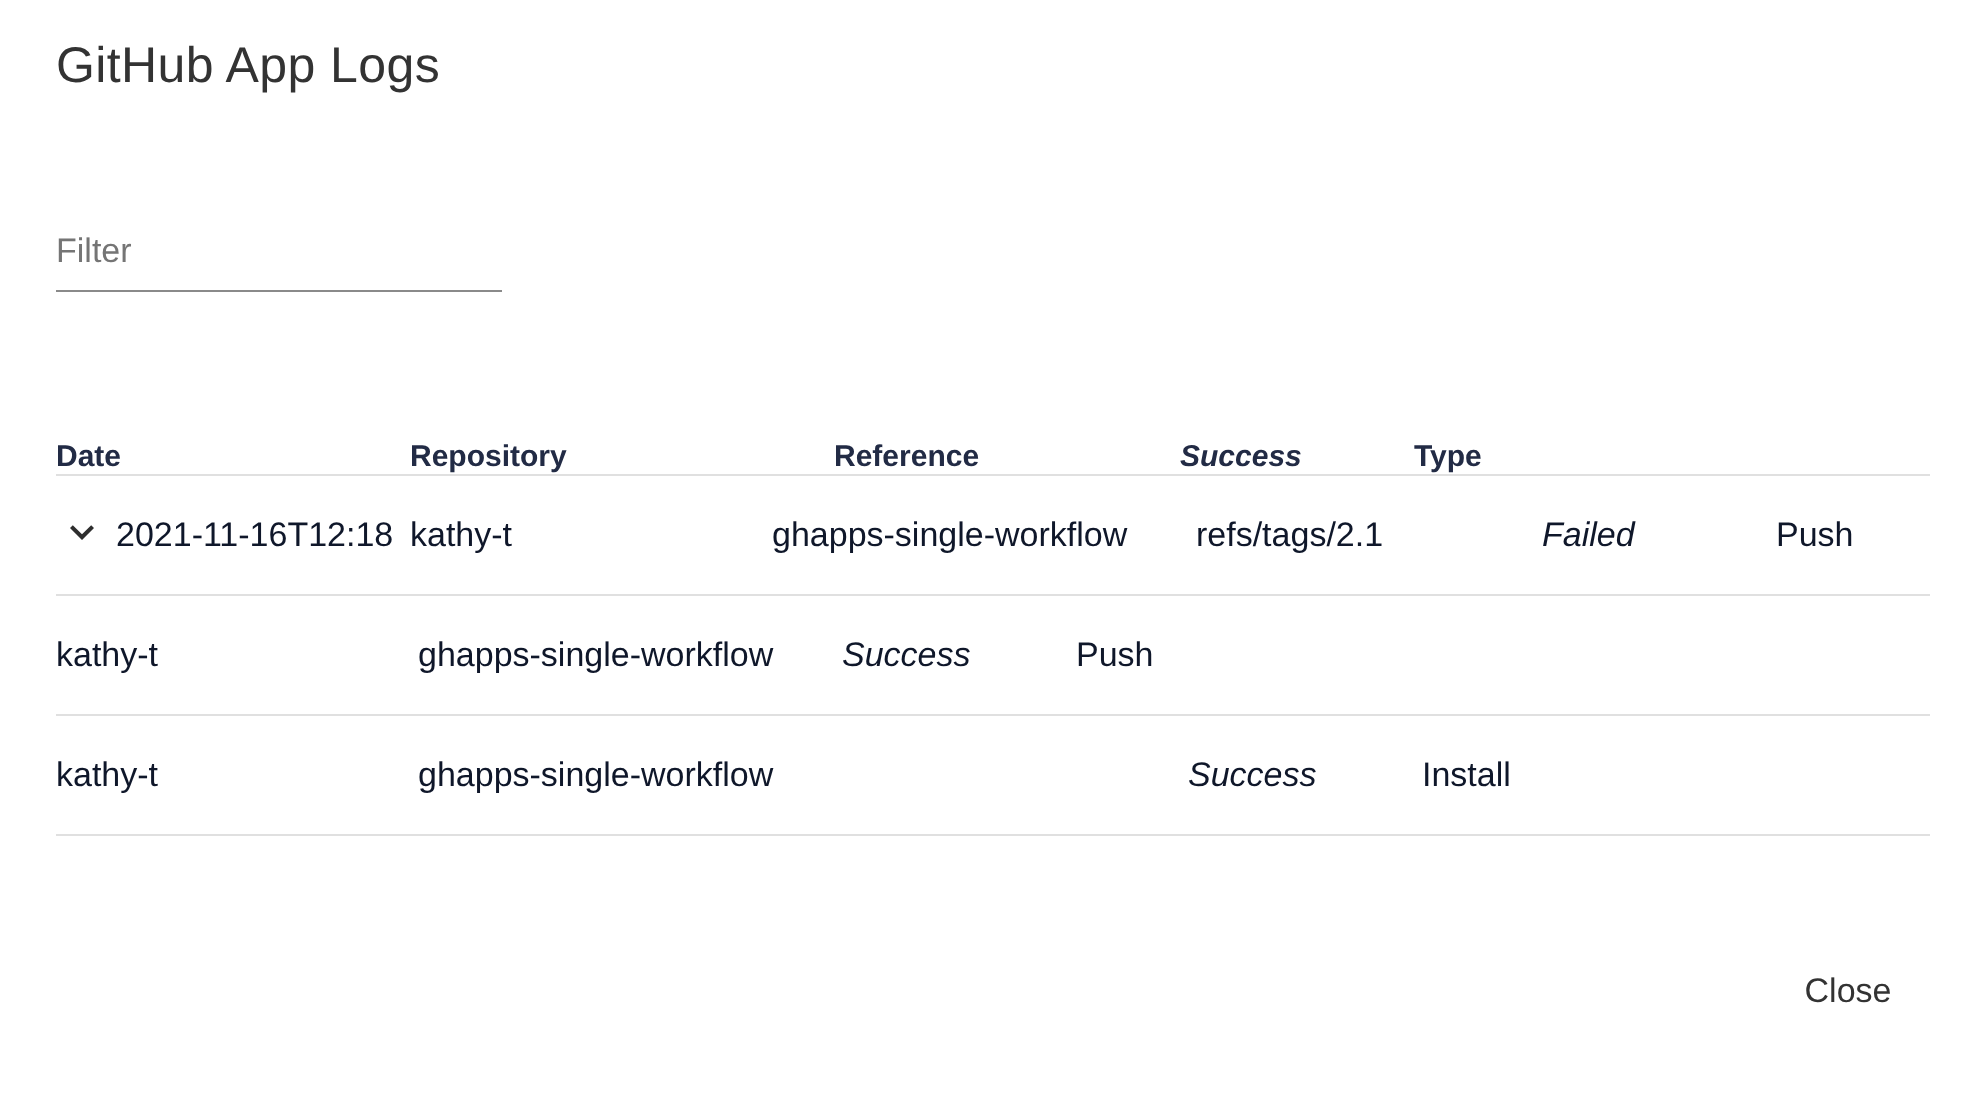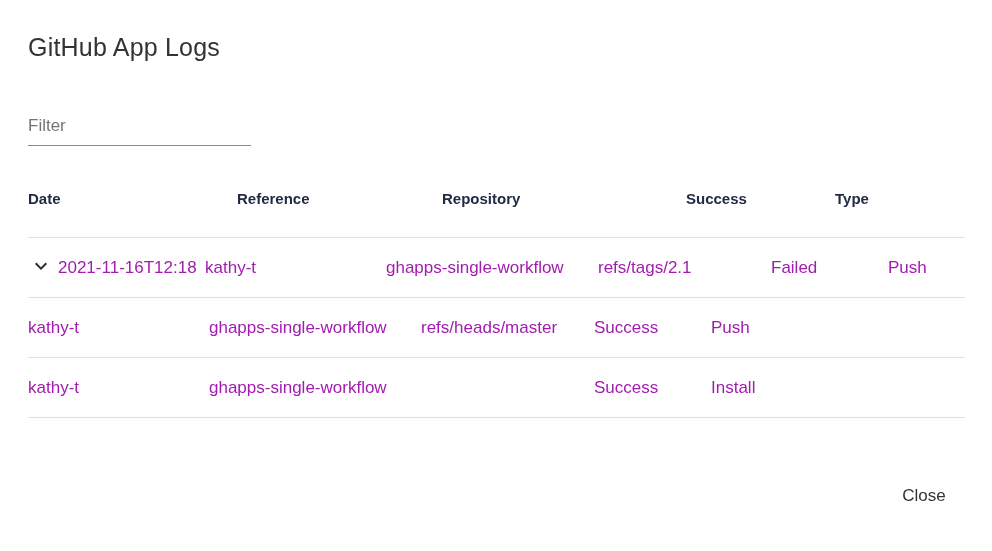--- a/index.html
+++ b/index.html
@@ -1,36 +1,36 @@
 <!DOCTYPE html>
 <html><head>
 <meta charset="utf-8">
 <style>
   * { margin:0; padding:0; box-sizing:border-box; }
   html,body { width:992px; height:551px; background:#ffffff; overflow:hidden;
               font-family:"Liberation Sans", sans-serif; position:relative; }
 
-  .page-title { position:absolute; left:28px; top:33px; font-size:25px;
+  .page-title { position:absolute; left:28px; top:19px; font-size:25px;
                 color:#333333; font-weight:400; letter-spacing:.2px; }
 
   .filter-field { position:absolute; left:28px; top:114px; width:223px; }
   .filter-field input { width:100%; border:none; border-bottom:1px solid #8a8a8a;
                         background:transparent; outline:none;
                         font-family:"Liberation Sans", sans-serif;
                         font-size:17px; color:#ec4899; padding:2px 0 9px 0; }
   .filter-field input::placeholder { color:#757575; opacity:1; }
 
   .log-table { position:absolute; left:28px; top:190px; width:937px; }
-  .thead { display:flex; align-items:flex-start; height:48px;
-           border-bottom:1px solid #e0e0e0;gap:32px; }
+  .thead { display:flex; align-items:flex-end; height:48px;
+           border-bottom:1px solid #e0e0e0; }
   .th { font-size:15px; font-weight:bold; color:#222b45; }
   .trow { display:flex; align-items:center; height:60px;
-          border-bottom:1px solid #e0e0e0; font-size:17px; color:#a21caf; }
+          border-bottom:1px solid #e0e0e0; font-size:17px; color:#0f172a; }
   .c1 { width:177px; } .c2 { width:181px; } .c3 { width:212px; }
-  .c4 { width:173px; } .c5 { width:117px; } .c6 { width:77px; }
+  .c4 { width:173px; } .c5 { width:117px;font-style:italic; } .c6 { width:77px; }
   .date-cell { display:flex; align-items:center; }
   .expand-btn { border:none; background:transparent; padding:0; margin:0 5px 0 1px;
                 width:24px; height:24px; cursor:pointer; display:flex;
                 align-items:center; justify-content:center; }
   .expand-btn svg { width:24px; height:24px; }
   .chev-dark { fill:#2e2e2e; }
   .chev-gray { fill:#8c8c8c; }
 
   .paginator { position:absolute; left:0; top:432px; width:992px; height:56px;
                font-size:14px; color:#6d6d6d; }
@@ -45,22 +45,22 @@
 
 <h1 class="page-title">GitHub App Logs</h1>
 
 <div class="filter-field">
   <input type="text" placeholder="Filter" style="">
 </div>
 
 <div class="log-table">
   <div class="thead">
     <div class="th c1">Date</div>
+    <div class="th c3">Repository</div>
     <div class="th c4">Reference</div>
-    <div class="th c3">Repository</div>
     <div class="th c5">Success</div>
     <div class="th c6">Type</div>
   </div>
 
   <div class="trow">
     <div class="c1 date-cell">
       <button class="expand-btn">
         <span>
           <svg viewBox="0 0 24 24" class="chev-dark">
               <path d="M7.41 8.59 12 13.17l4.59-4.58L18 10l-6 6-6-6z"></path>
@@ -72,21 +72,20 @@
     <div class="c2">kathy-t</div>
     <div class="c3">ghapps-single-workflow</div>
     <div class="c4">refs/tags/2.1</div>
     <div class="c5">Failed</div>
     <div class="c6">Push</div>
   </div>
 
   <div class="trow">
     <div class="c2">kathy-t</div>
     <div class="c3">ghapps-single-workflow</div>
-    <div class="c4">refs/heads/master</div>
     <div class="c5">Success</div>
     <div class="c6">Push</div>
   </div>
 
   <div class="trow">
     <div class="c2">kathy-t</div>
     <div class="c3">ghapps-single-workflow</div>
     <div class="c4"></div>
     <div class="c5">Success</div>
     <div class="c6">Install</div>

